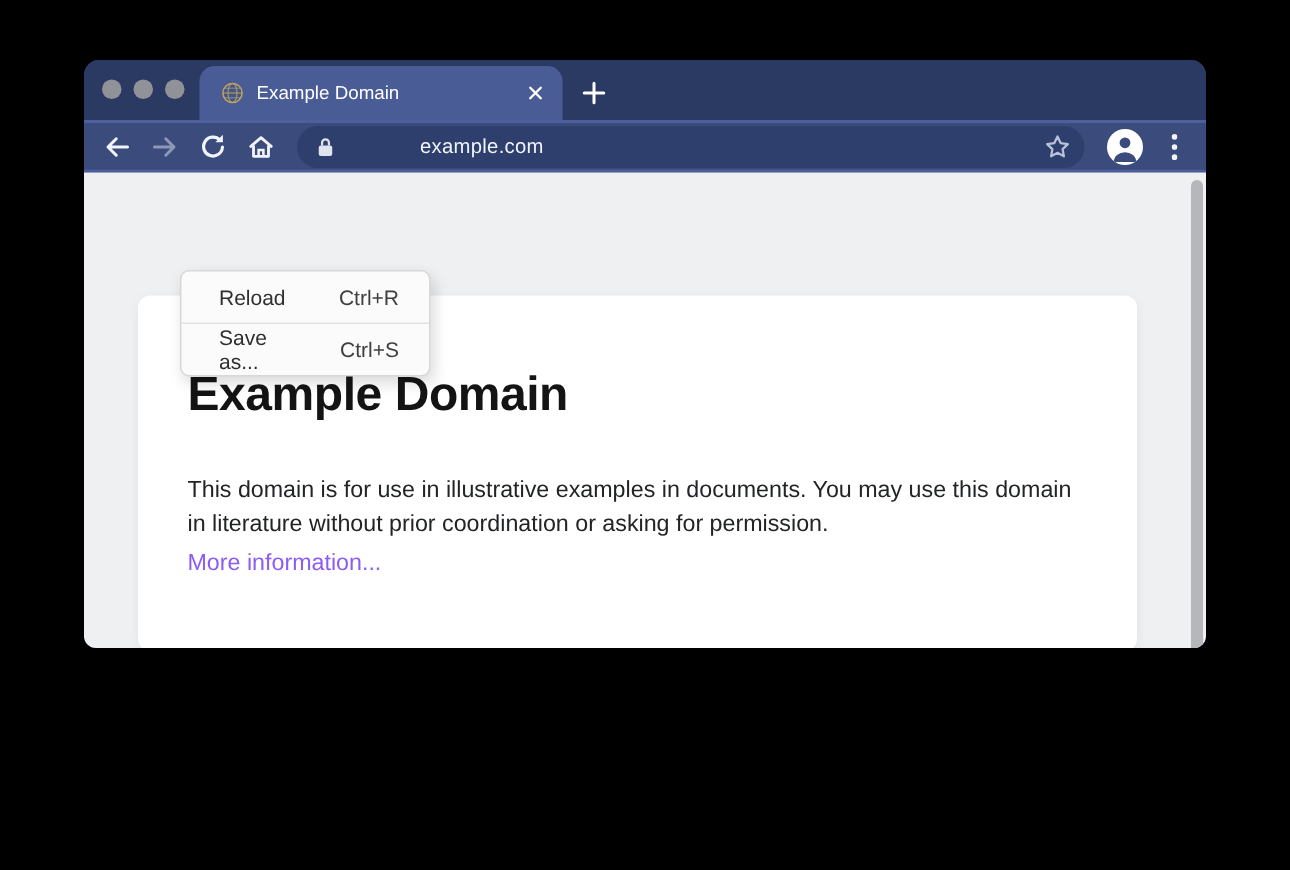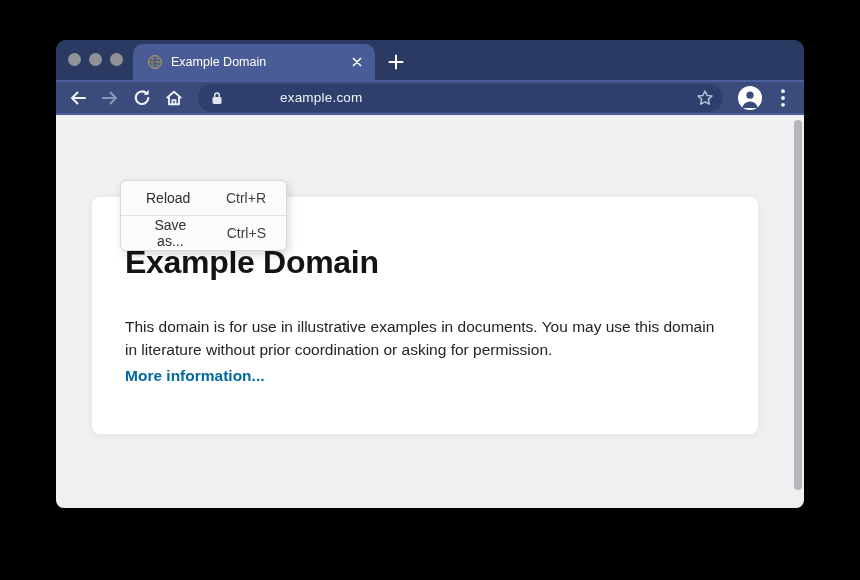--- a/index.html
+++ b/index.html
@@ -1,19 +1,19 @@
 <!DOCTYPE html>
 <html><head>
 <meta charset="utf-8">
 <style>
   * { margin:0; padding:0; box-sizing:border-box; }
   html,body { width:860px; height:580px; background:#000; overflow:hidden;
               font-family:"Liberation Sans", sans-serif; }
 
-  .window { position:absolute; left:56px; top:40px; width:748px; height:468px;
+  .window { position:absolute; left:56px; top:40px; width:748px; height:392px;
             border-radius:10px 10px 8px 8px; overflow:hidden; background:#2b3a63; }
 
   
   .titlebar { position:absolute; left:0; top:0; width:748px; height:40px; background:#2b3a63; }
   .traffic { position:absolute; top:13px; width:13px; height:13px; border-radius:50%; background:#909298; }
   .t1{left:12px;} .t2{left:33px;} .t3{left:54px;}
 
   .tab { position:absolute; left:77px; top:4px; width:242px; height:36px;
          background:#4a5c95; border-radius:10px 10px 0 0; }
   .favicon { position:absolute; left:14px; top:10px; width:16px; height:16px; }
@@ -49,28 +49,28 @@
   .scroll-thumb { position:absolute; left:738px; top:5px; width:8px; height:370px;
                   background:#b5b7ba; border-radius:4px; }
 
   .card { position:absolute; left:36px; top:82px; width:666px; height:237px;
           background:#fff; border-radius:8px; box-shadow:0 2px 8px rgba(0,0,0,.06); }
   .h1 { position:absolute; left:33px; top:46px; font-size:32px; line-height:38px;
         font-weight:700; color:#141414; letter-spacing:-.3px; }
   .para { position:absolute; left:33px; top:118px; width:590px; font-size:15.5px;
           line-height:23px; color:#222426; }
   .morelink { position:absolute; left:33px; top:170px; font-size:15.5px;
-              color:#0369a1; text-decoration:none; cursor:pointer;font-weight:bold; }
+              color:#8b5cf6; text-decoration:none; cursor:pointer; }
 
   
   .ctxmenu { position:absolute; left:64px; top:65px; width:167px; background:#fbfbfb;
              border:1px solid #d8d8d8; border-radius:6px; z-index:5;
              box-shadow:2px 4px 10px rgba(0,0,0,.15); overflow:hidden; }
   .ctx-item { height:34px; display:flex; align-items:center; justify-content:space-between;
-              padding:0 20px 0 25px; cursor:pointer;text-align:center; }
+              padding:0 20px 0 25px; cursor:pointer; }
   .ctx-label { font-size:14px; color:#2f2f2f; }
   .ctx-short { font-size:14px; color:#404040;margin-left:32px; }
   .ctx-div { height:1px; background:#e2e2e2; }
 
   svg { display:block; }
 </style>
 </head>
 <body>
 
 <div class="window">

